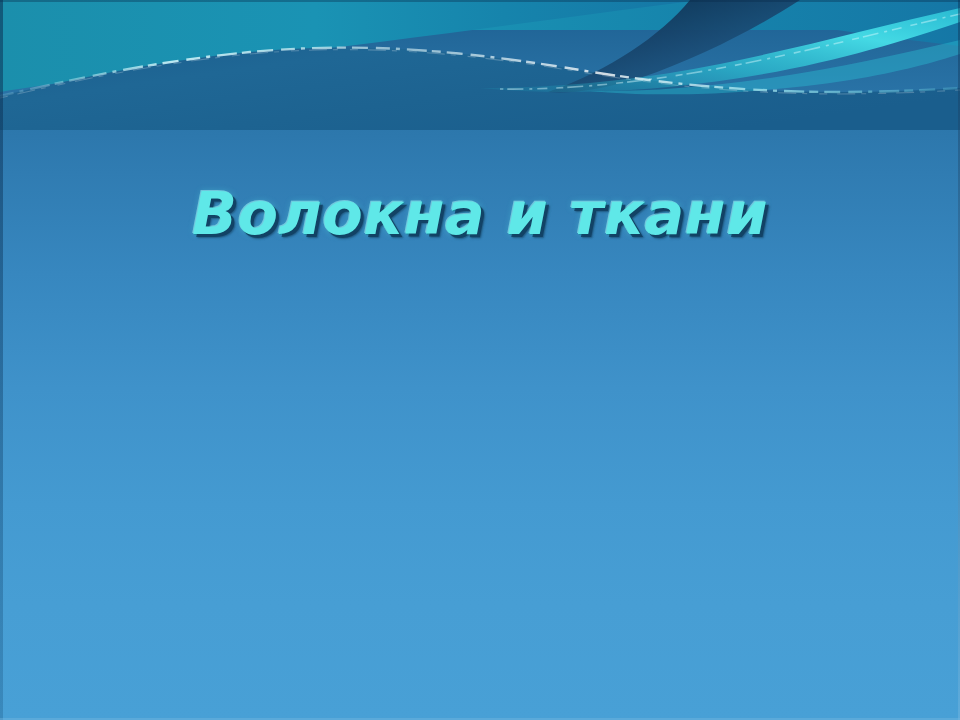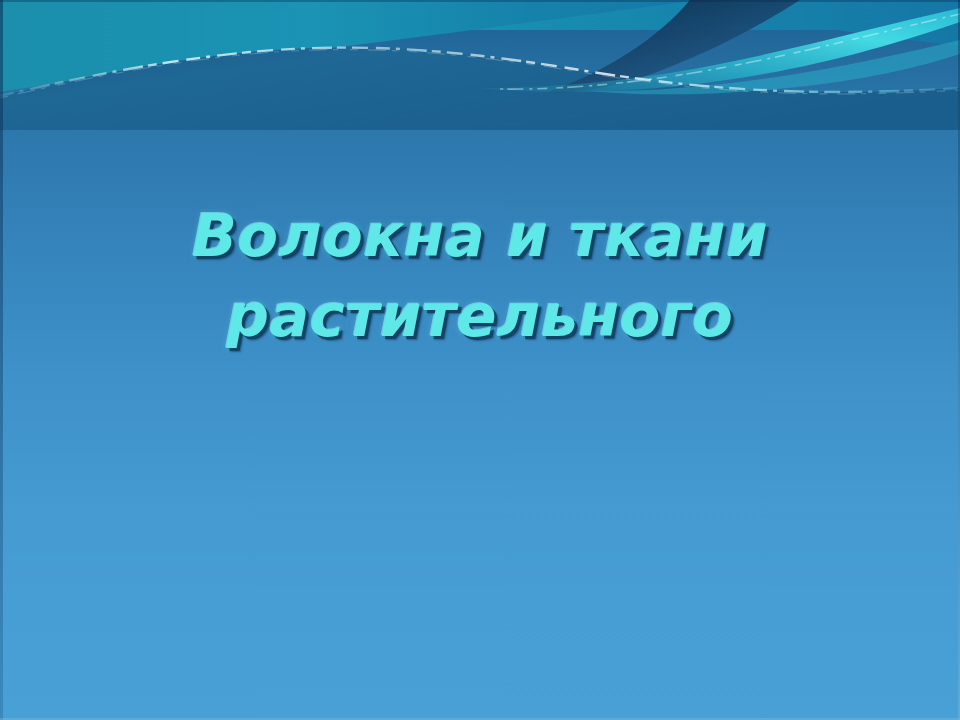--- a/index.html
+++ b/index.html
@@ -53,21 +53,21 @@
                  background: linear-gradient(to bottom, rgba(10,45,80,.45), rgba(120,185,225,.45)); }
   .edge-bottom { left: 0;   bottom: 0; width: 960px; height: 2px;
                  background: rgba(120,185,225,.40); }
   .edge-top    { left: 0;   top: 0; width: 960px; height: 2px;
                  background: rgba(8,40,72,.35); }
 
   
   .title-block {
     position: absolute;
     left: 60px;
-    top: 206px;
+    top: 184px;
     width: 840px;
     text-align: center;
     line-height: 1.0;
   }
   .title-line {
     display: block;
     font-family: "DejaVu Sans", sans-serif;
     font-style: italic;
     font-weight: bold;
     font-size: 59px;
@@ -157,16 +157,15 @@
     </svg>
   </div>
 
   <div class="edge edge-top"></div>
   <div class="edge edge-left"></div>
   <div class="edge edge-right"></div>
   <div class="edge edge-bottom"></div>
 
   <div class="title-block">
     <span class="title-line">Волокна и ткани</span>
-    <span class="title-line">растительного</span>
   </div>
 
 </div>
 
 </body></html>

